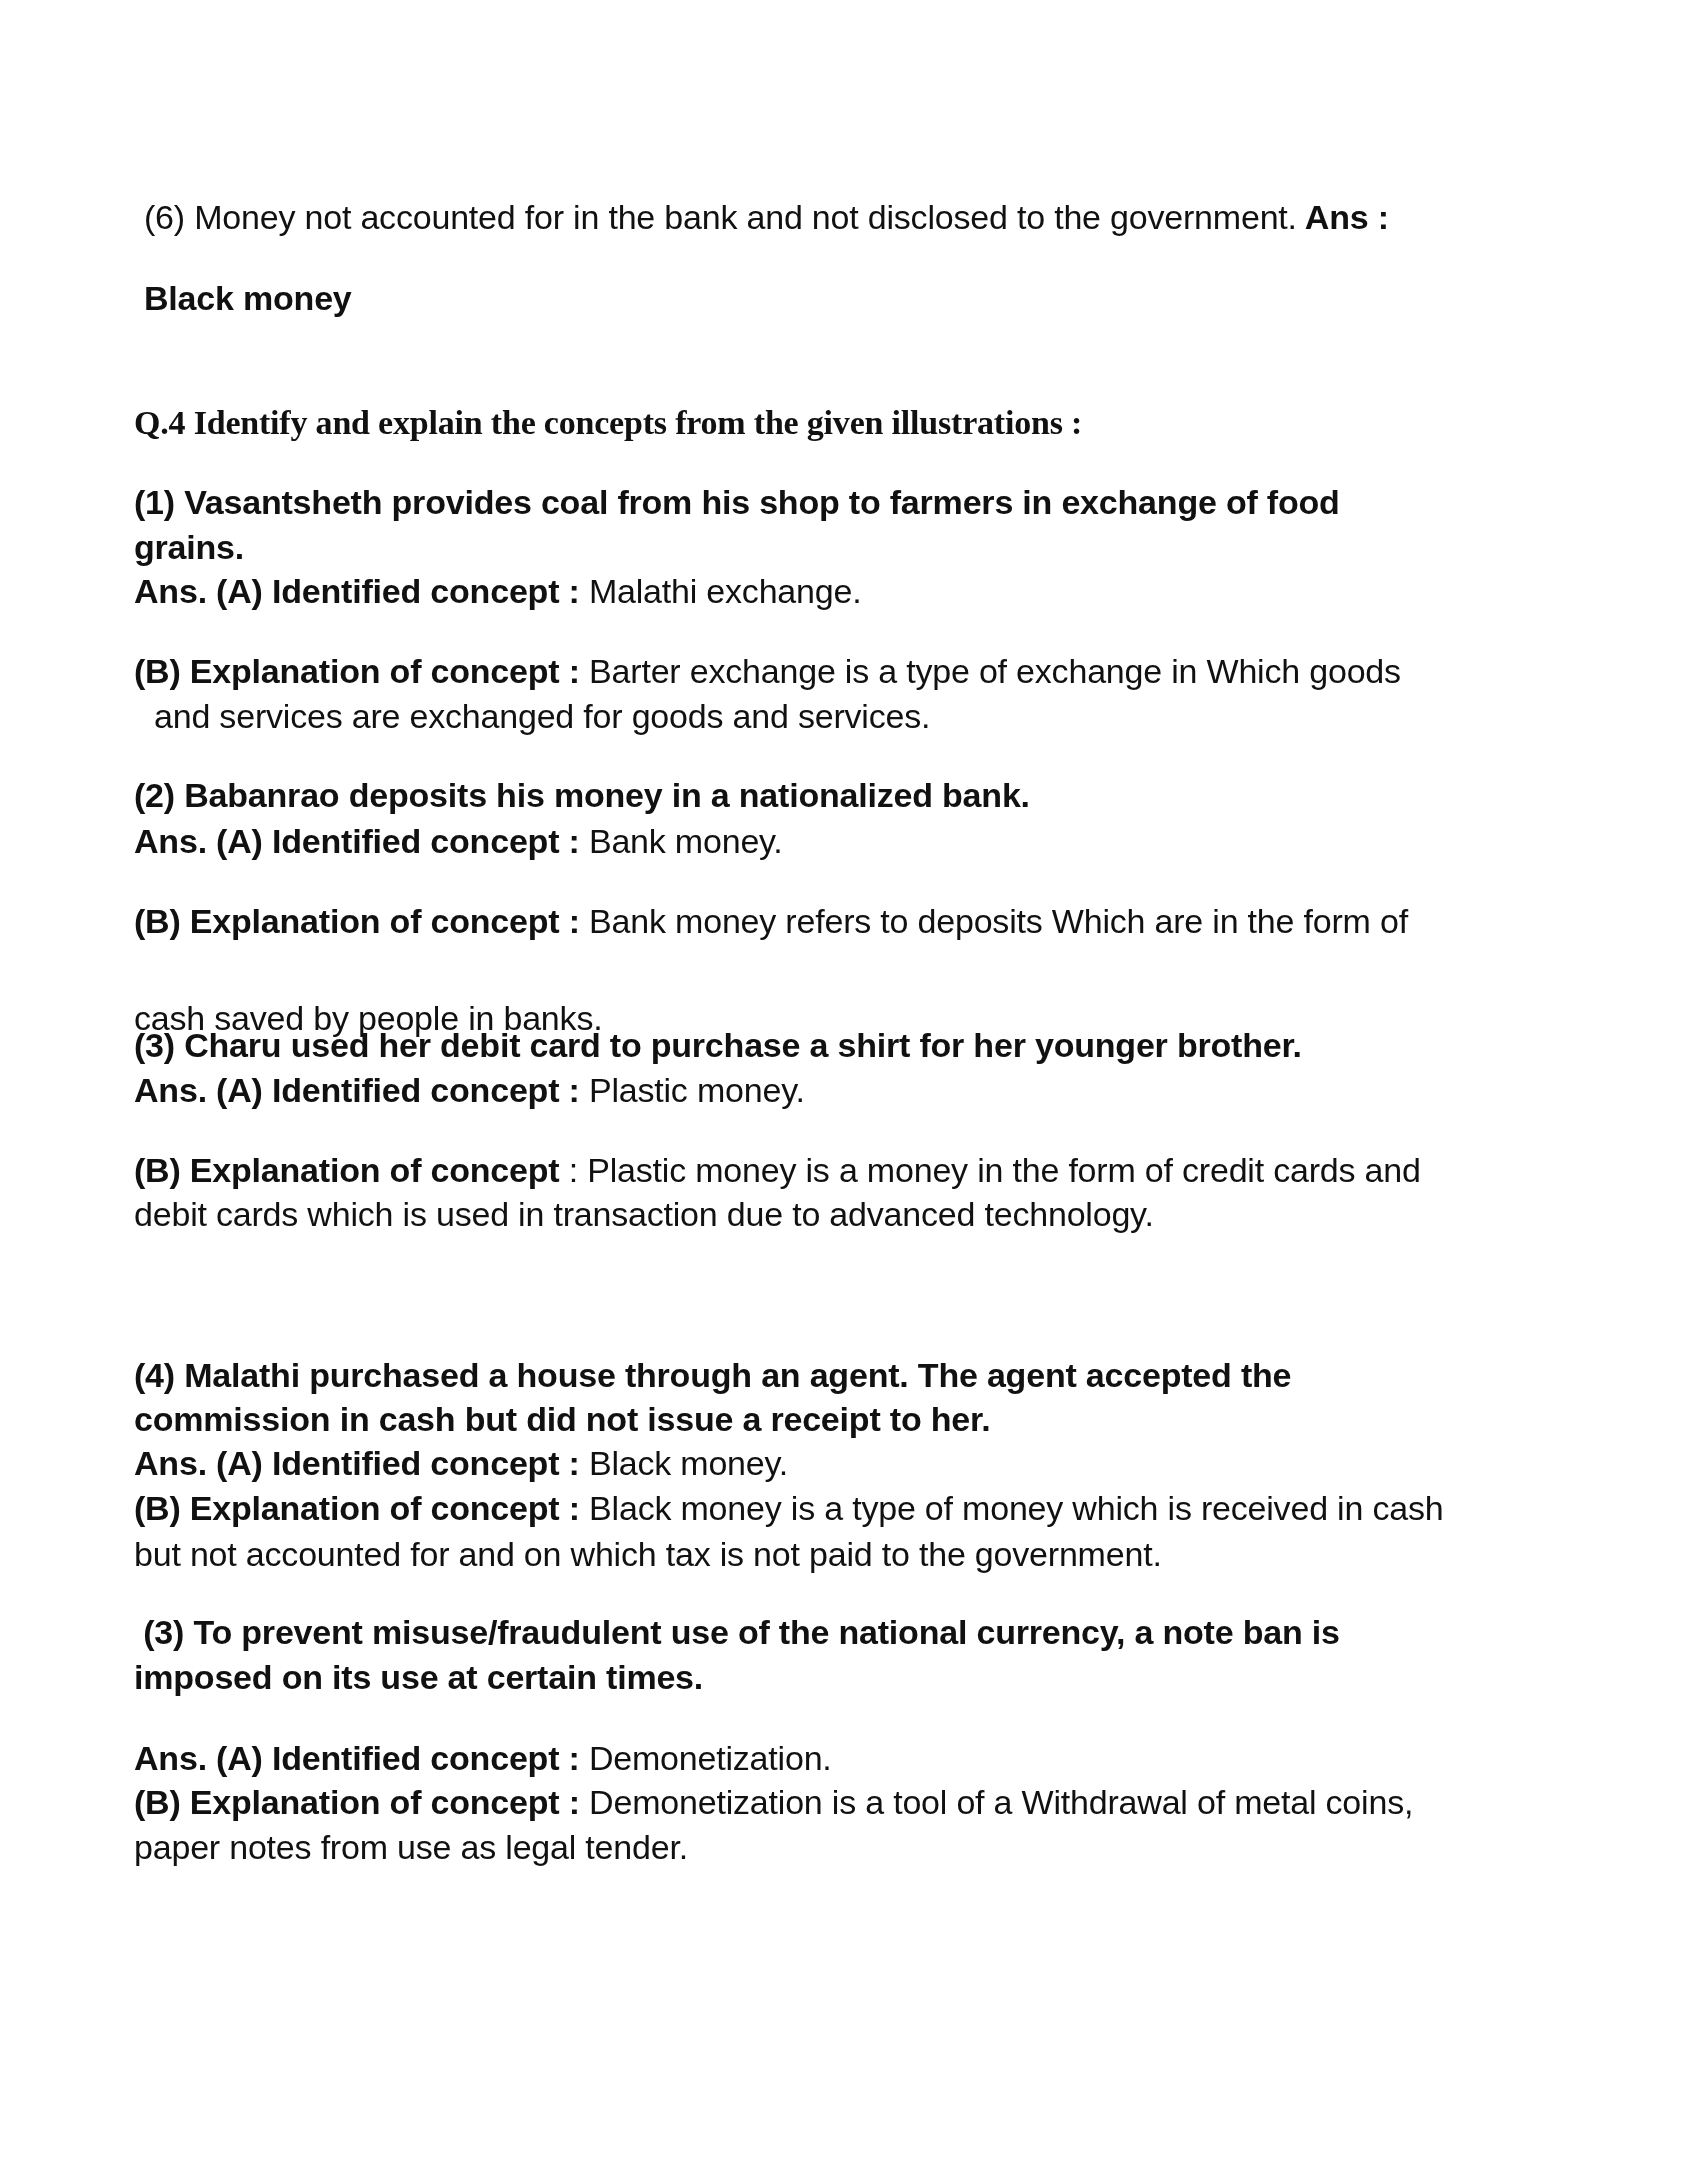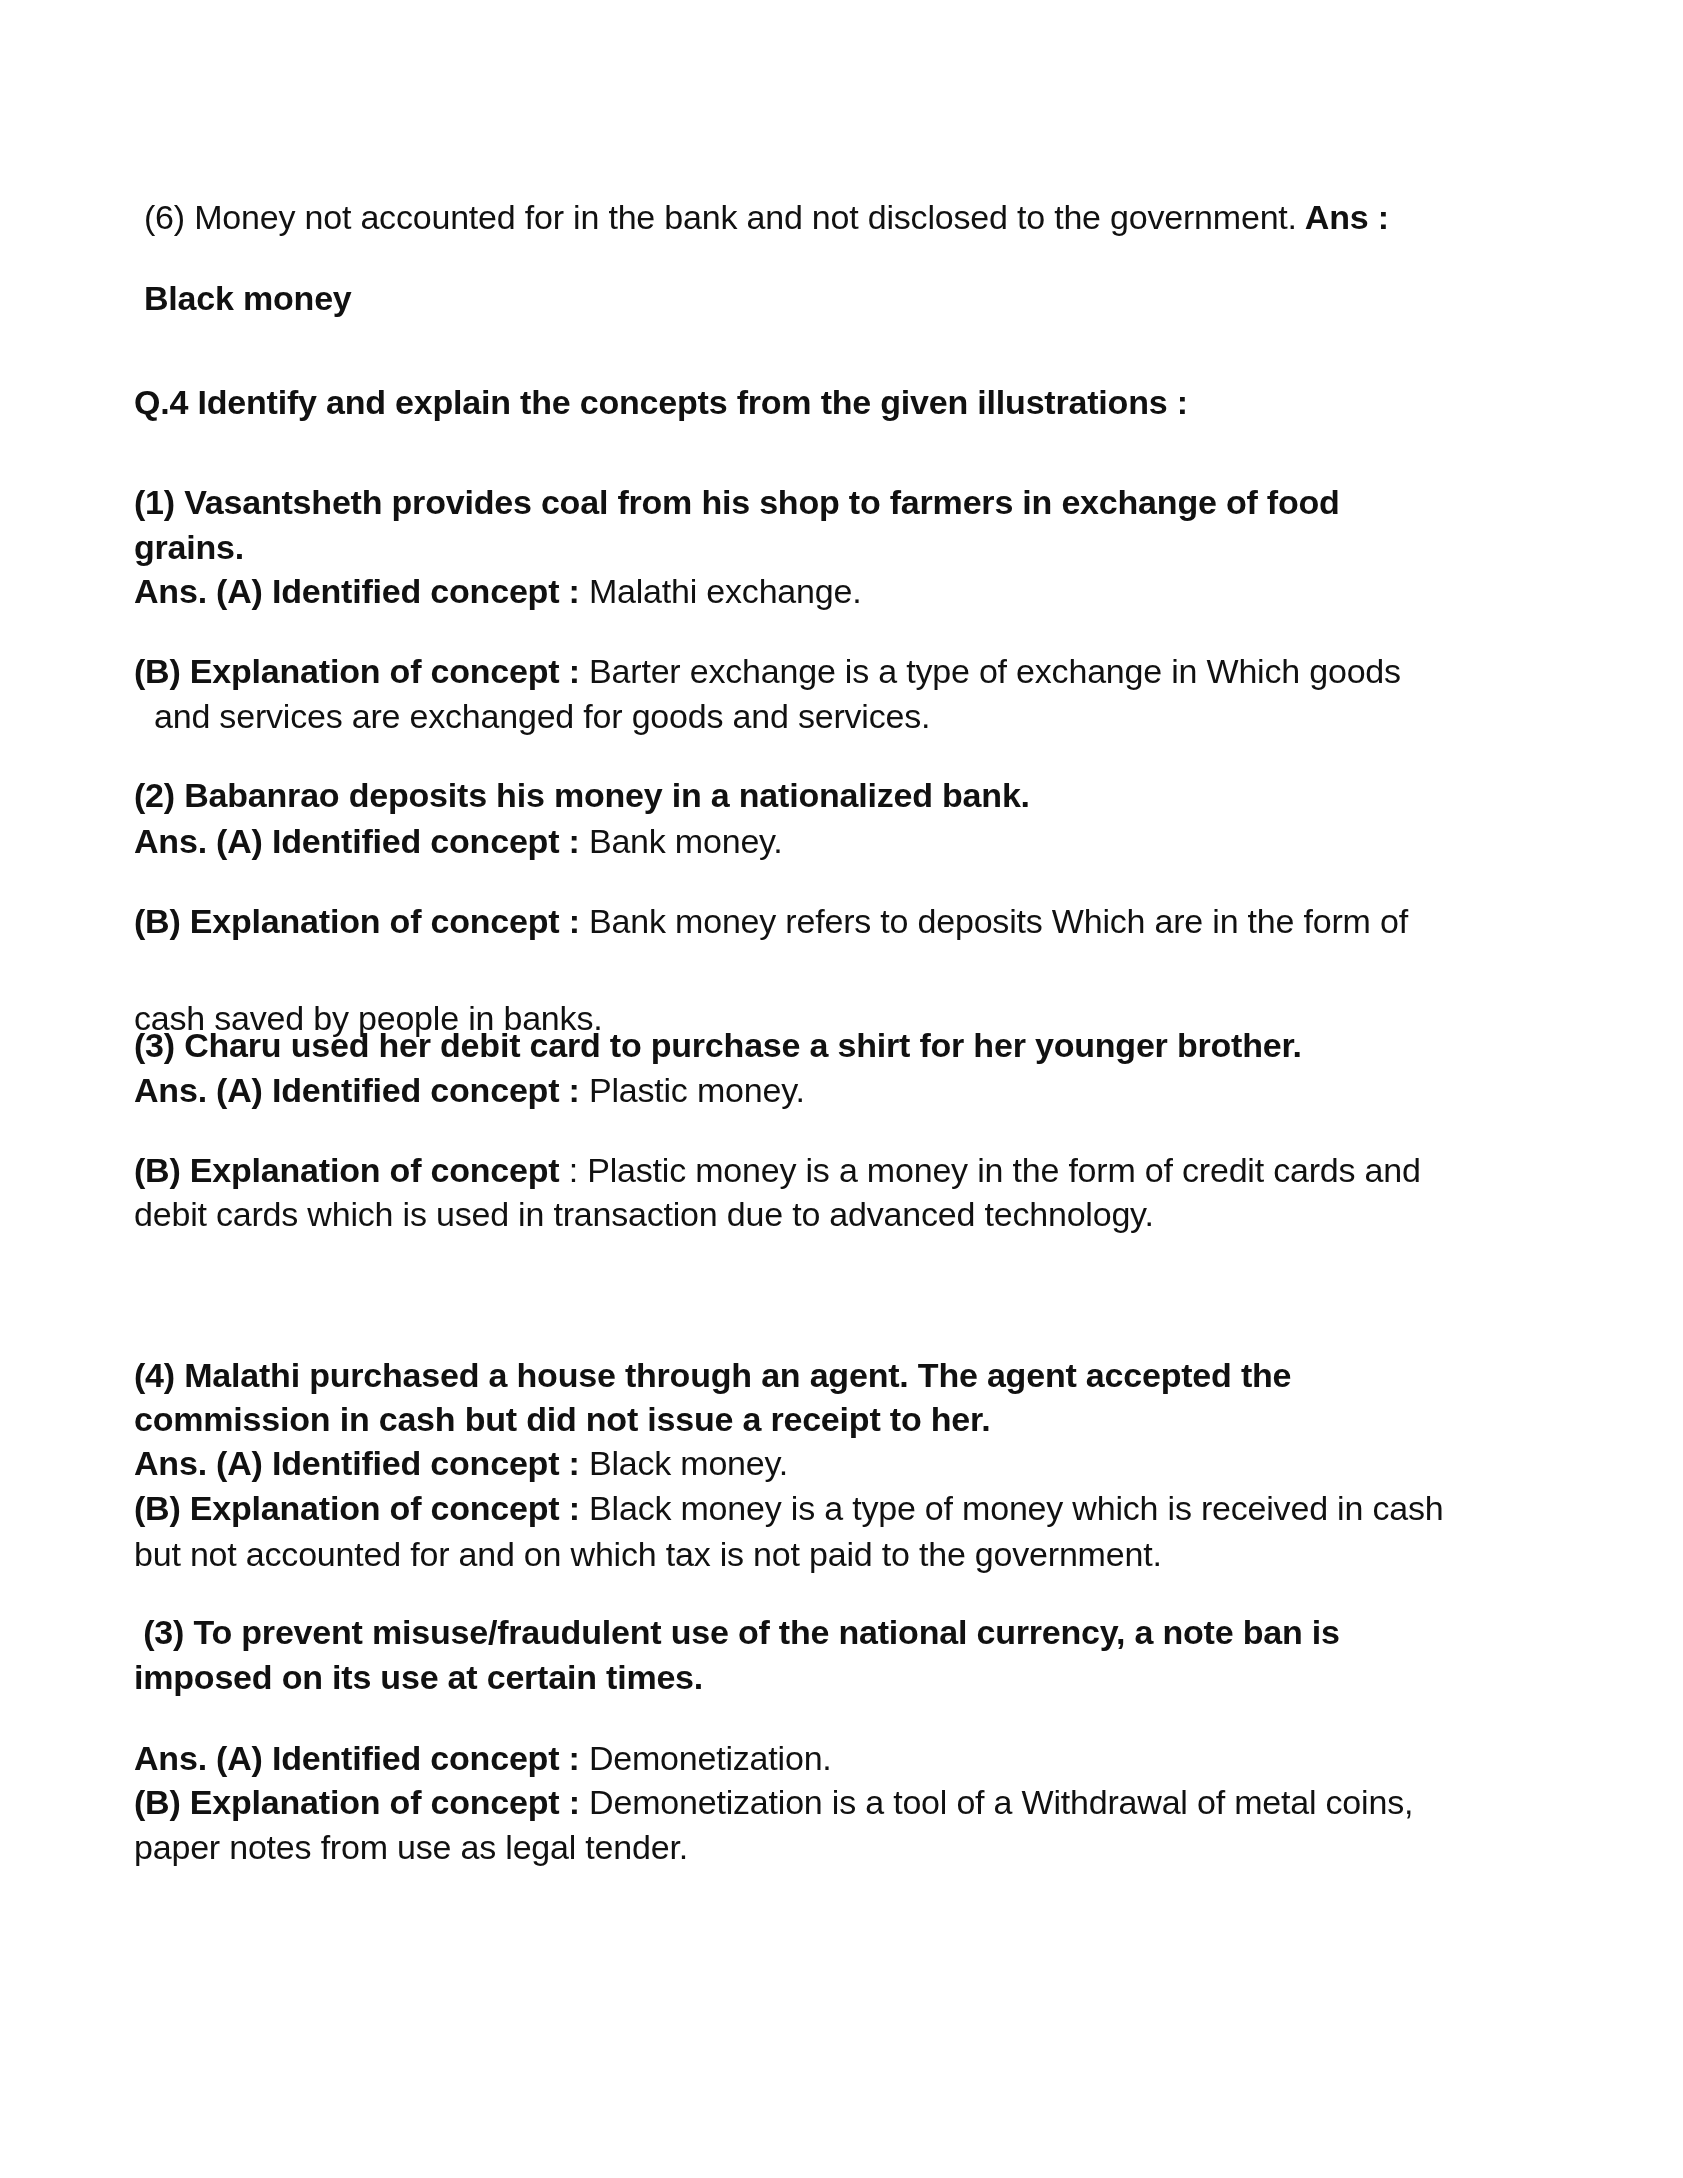--- a/index.html
+++ b/index.html
@@ -10,21 +10,21 @@
   .b { font-weight: bold; }
 </style>
 </head>
 <body>
 
 <div class="line" style="left:144px; top:195px;">
   <span>(6) Money not accounted for in the bank and not disclosed to the government.</span><span class="b"> Ans :</span>
 </div>
 <div class="line b" style="left:144px; top:240px;margin-top:36px;">Black money</div>
 
-<div class="line b" style="top:380px;">Q.4 Identify and explain the concepts from the given illustrations :</div>
+<div class="line b" style="top:400px;font-family:Liberation Serif, serif;">Q.4 Identify and explain the concepts from the given illustrations :</div>
 
 <div class="line b" style="top:480px;">(1) Vasantsheth provides coal from his shop to farmers in exchange of food</div>
 <div class="line b" style="top:525px;">grains.</div>
 <div class="line" style="top:569px;">
   <span class="b">Ans. (A) Identified concept :</span><span> Malathi exchange.</span>
 </div>
 <div class="line" style="top:649px;">
   <span class="b">(B) Explanation of concept :</span><span> Barter exchange is a type of exchange in Which goods</span>
 </div>
 <div class="line" style="top:694px;margin-left:20px;">and services are exchanged for goods and services.</div>

